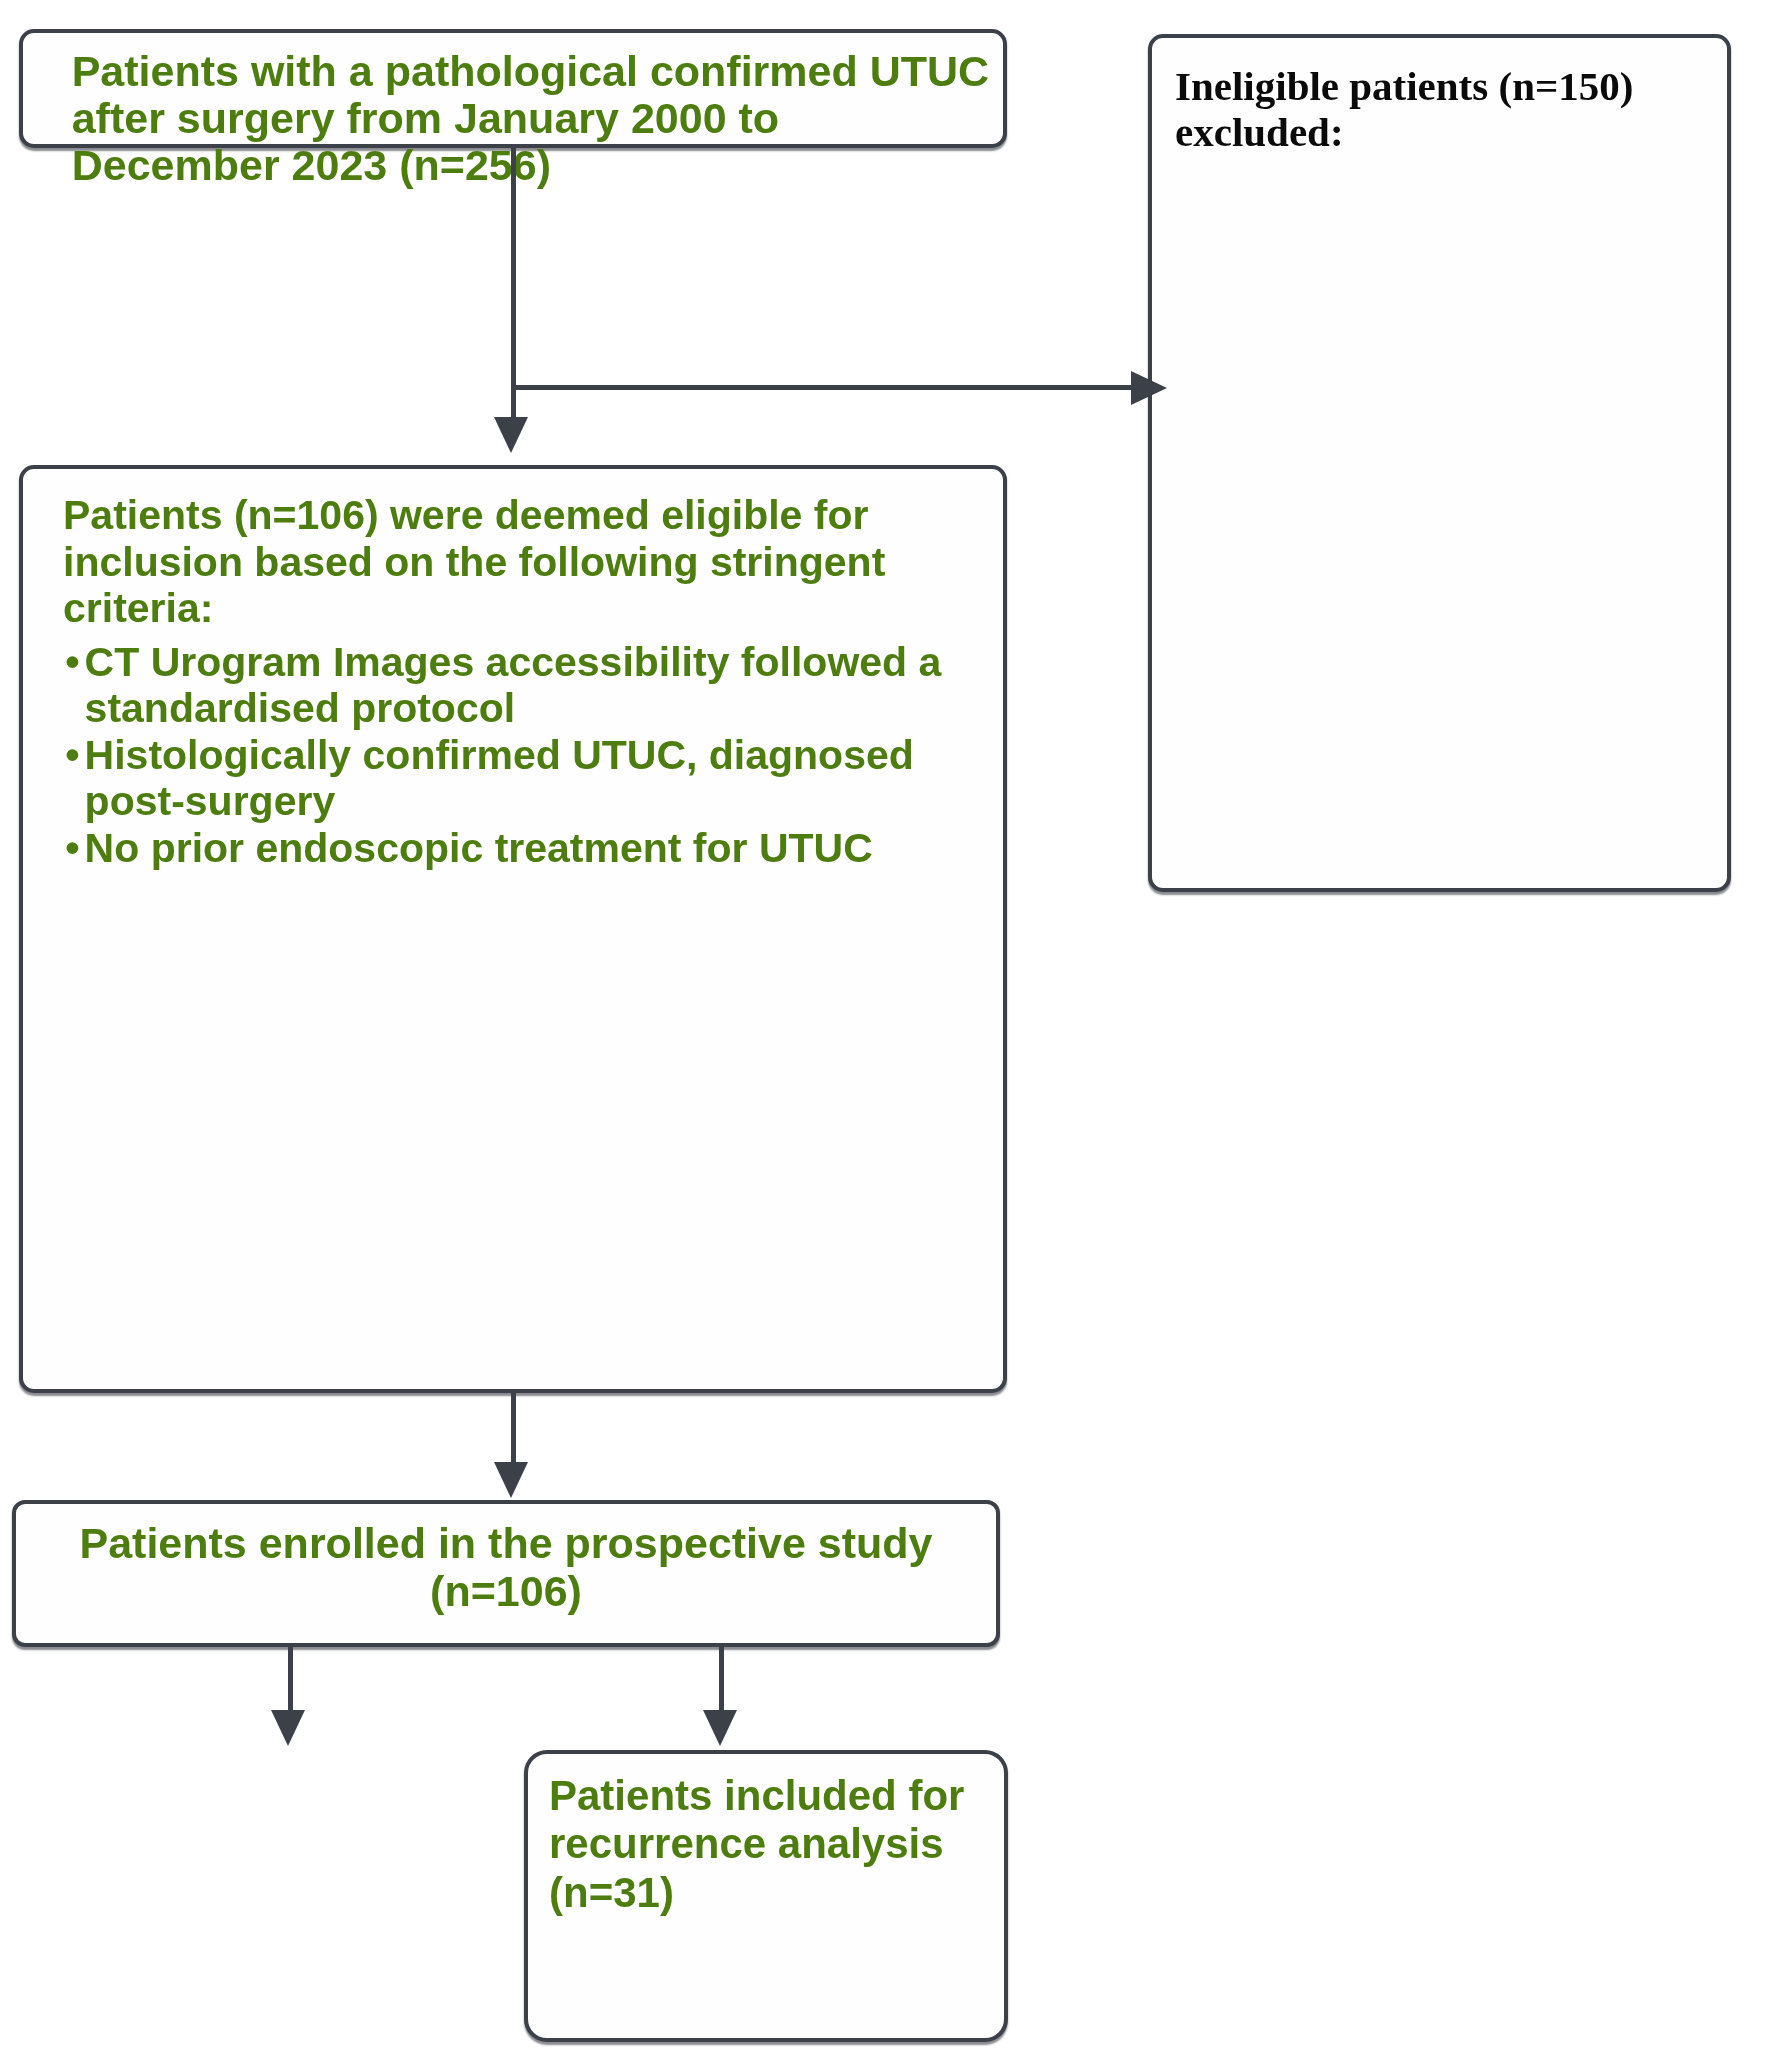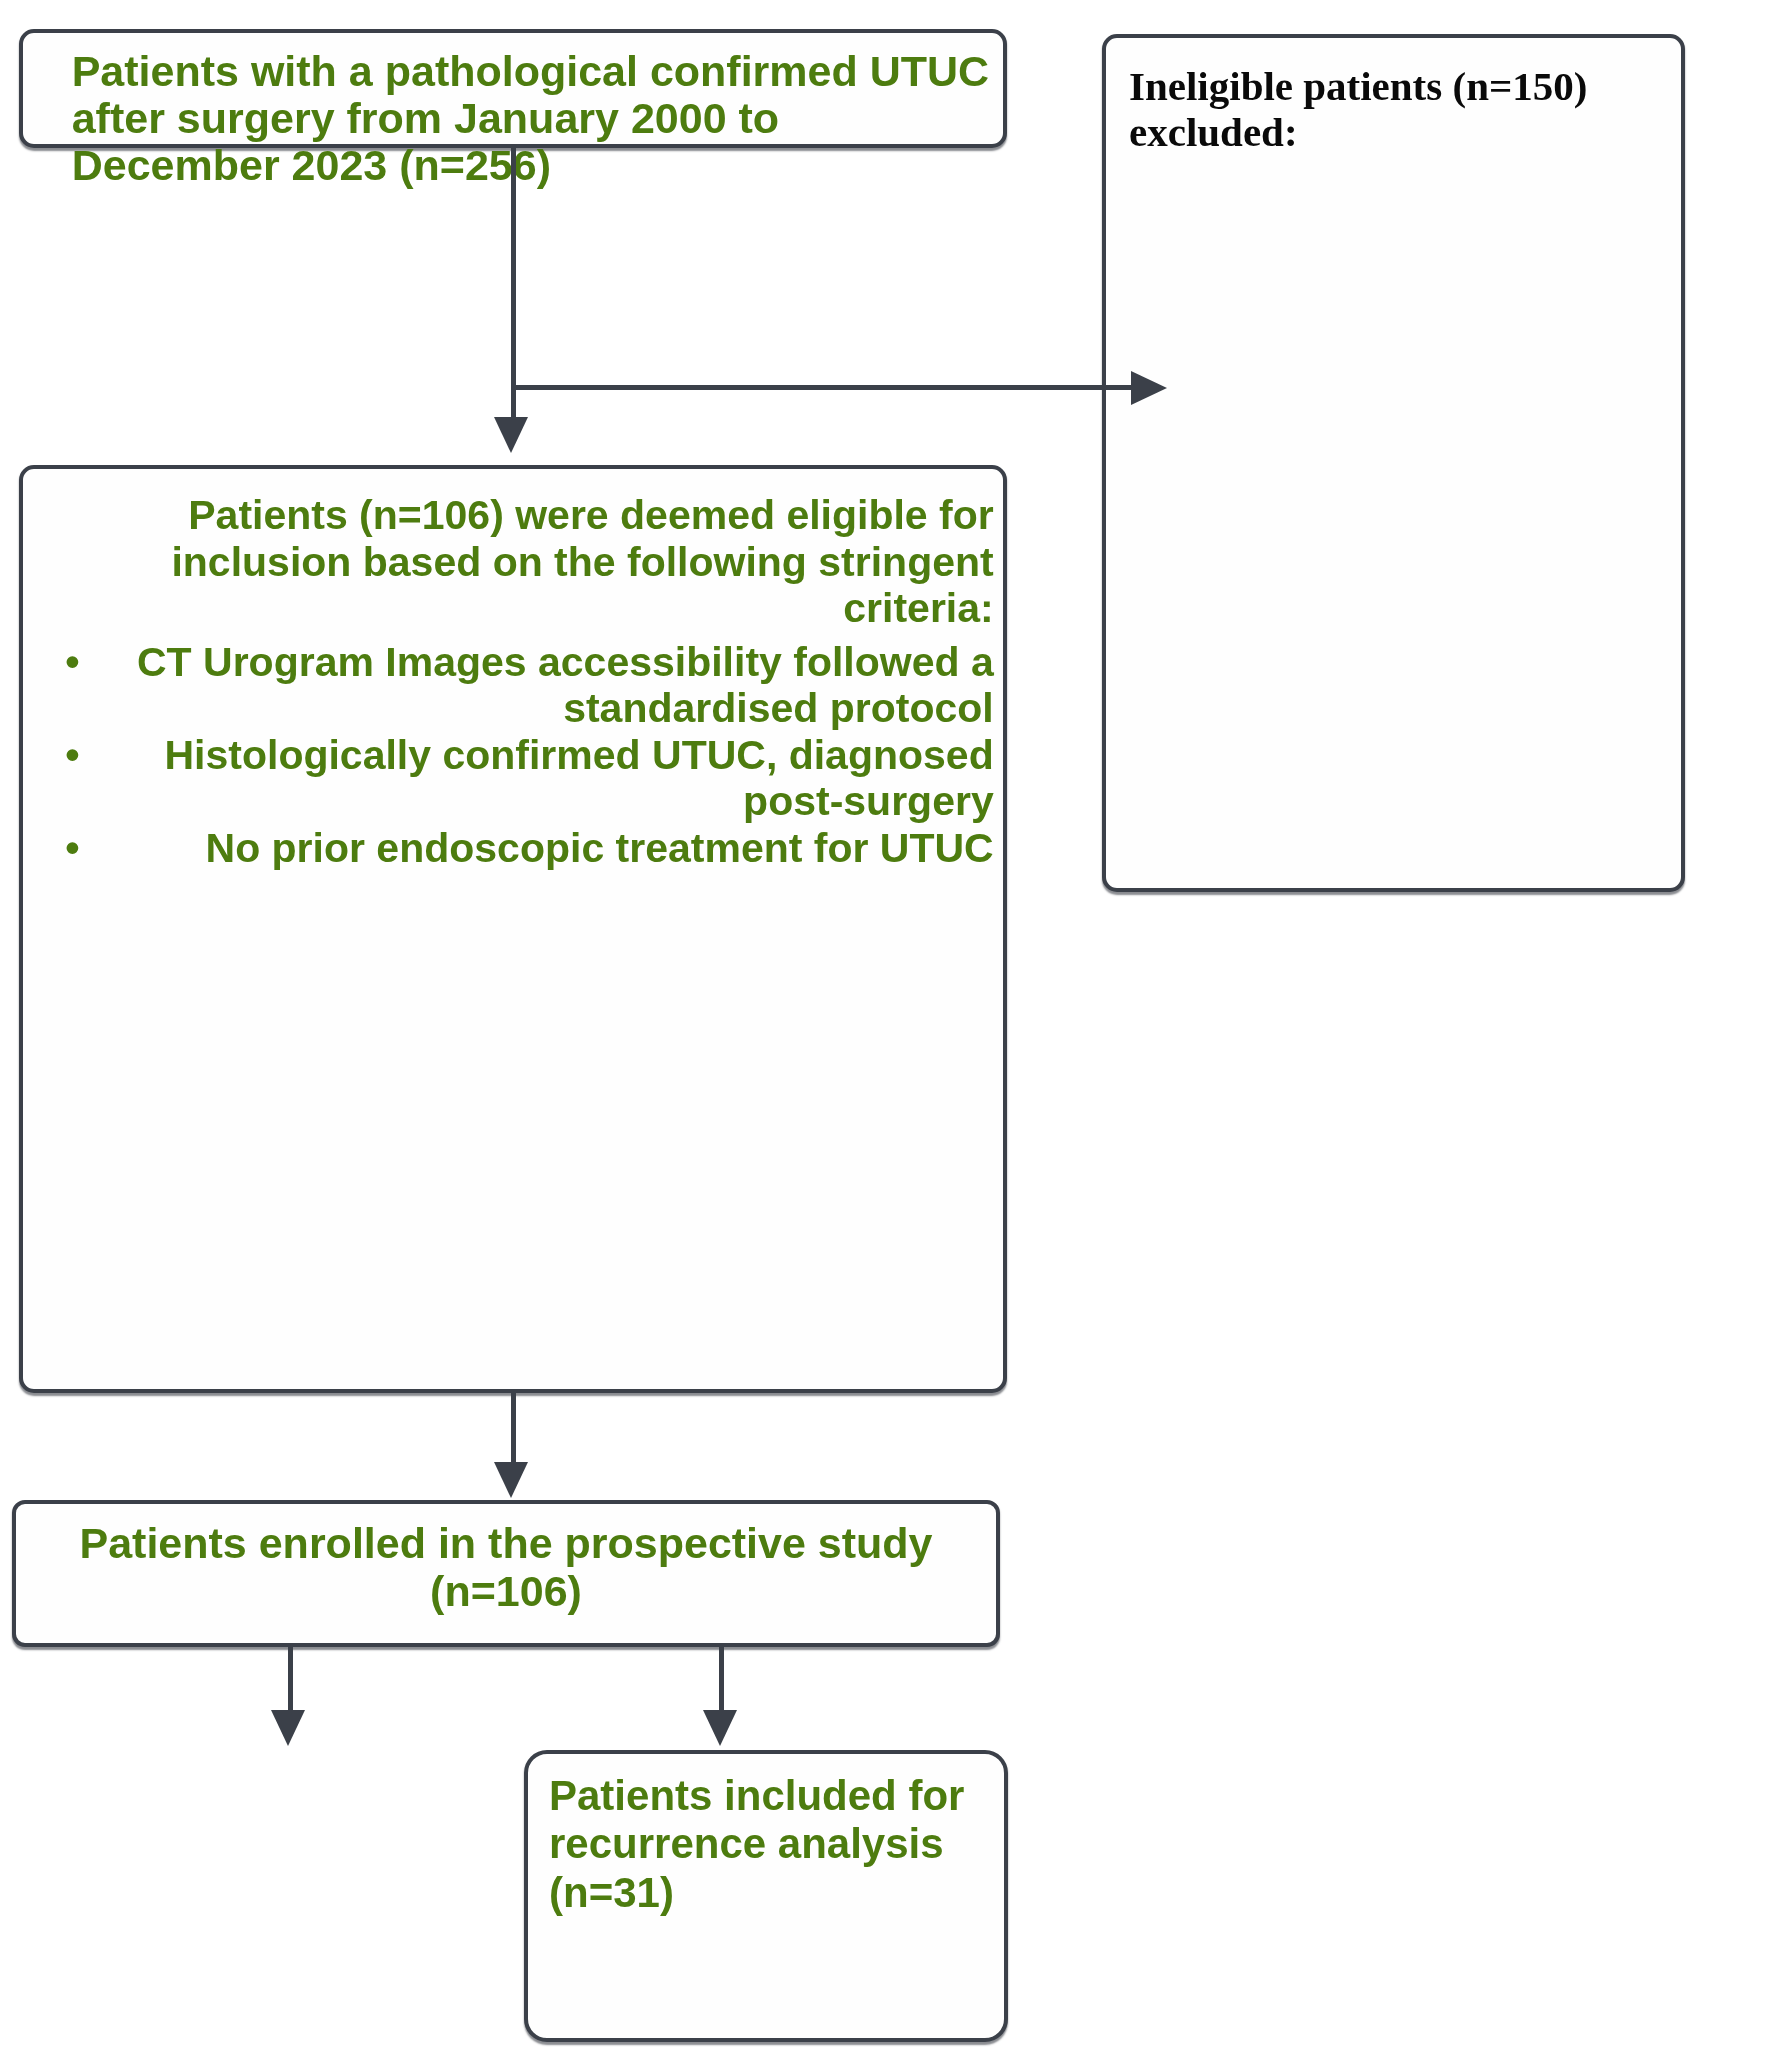--- a/index.html
+++ b/index.html
@@ -59,21 +59,21 @@
     width: 988px;
     height: 119px;
   }
   #node-source .body {
     padding: 15px 11.7px 0 49px;
     font-size: 43px;
     line-height: 1.09;
   }
   
   #node-excluded {
-    left: 1102px;
+    left: 1148px;
     top: 34px;
     width: 583px;
     height: 858px;
   }
   #node-excluded .body {
     padding: 26px 15px 0 23px;
     font-size: 41px;
     line-height: 1.12;
   }
   #node-excluded .bullets {
@@ -89,21 +89,20 @@
   #node-criteria {
     left: 19px;
     top: 465px;
     width: 988px;
     height: 928px;
   }
   #node-criteria .body {
     padding: 23px 9.3px 0 40px;
     font-size: 41px;
     line-height: 1.135;
-    text-align: right;
   }
   #node-criteria .bullets {
     margin-top: 7px;
   }
   #node-criteria .bullets li {
     padding-left: 21.6px;
   }
   #node-criteria .bullets li::before {
     left: 2.3px;
   }

